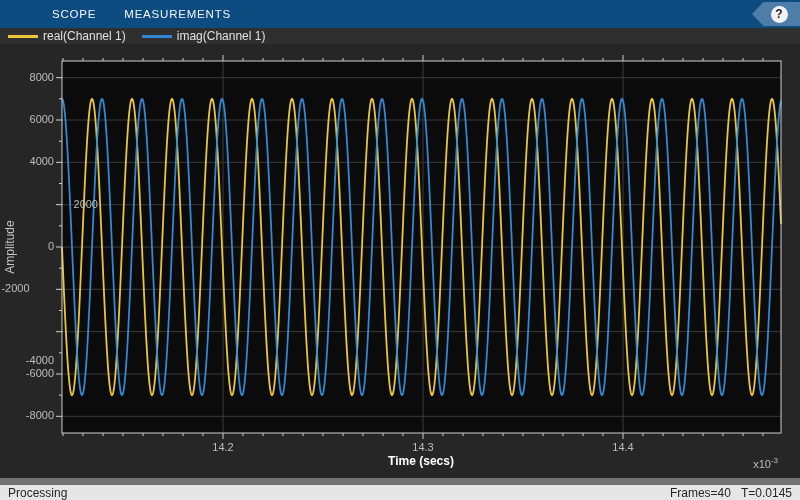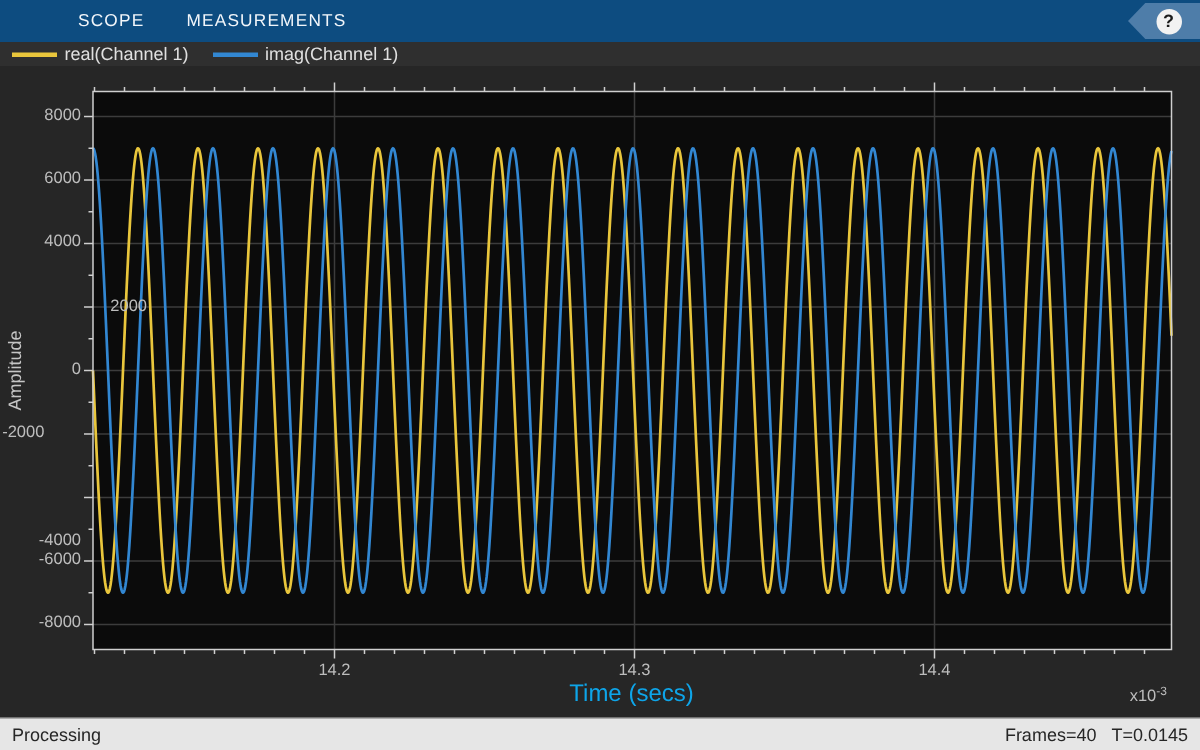--- a/index.html
+++ b/index.html
@@ -46,30 +46,30 @@
   }
   .figure svg { position:absolute; left:0; top:0; }
   .tick-label { position:absolute; font-size:11px; color:#bdbdbd; white-space:nowrap; }
   .ylabel {
     position:absolute; left:-30px; top:196px; width:80px; text-align:center;
     font-size:12px; color:#c5c5c5;
     transform:rotate(-90deg);
   }
   .xlabel {
     position:absolute; left:271px; top:410px; width:300px; text-align:center;
-    font-size:16px; color:#0ea5e9;
+    font-size:12px; color:#ffffff;font-weight:bold;
   }
   .xmult {
     position:absolute; right:22px; top:412px; font-size:11px; color:#bdbdbd;
   }
   .xmult sup { font-size:8px; }
   
   .statusbar {
     position:absolute; left:0; top:478px; width:800px; height:22px;
-    background:#e6e6e6; border-top:1px solid #737373;
+    background:#e6e6e6; border-top:7px solid #737373;
     display:flex; align-items:center; font-size:12px; color:#262626;
   }
   .status-left { padding-left:8px; }
   .status-right { margin-left:auto; padding-right:8px; display:flex; gap:10px; }
 </style>
 </head>
 <body>
 
 <div class="toolbar">
   <div class="tabs">

